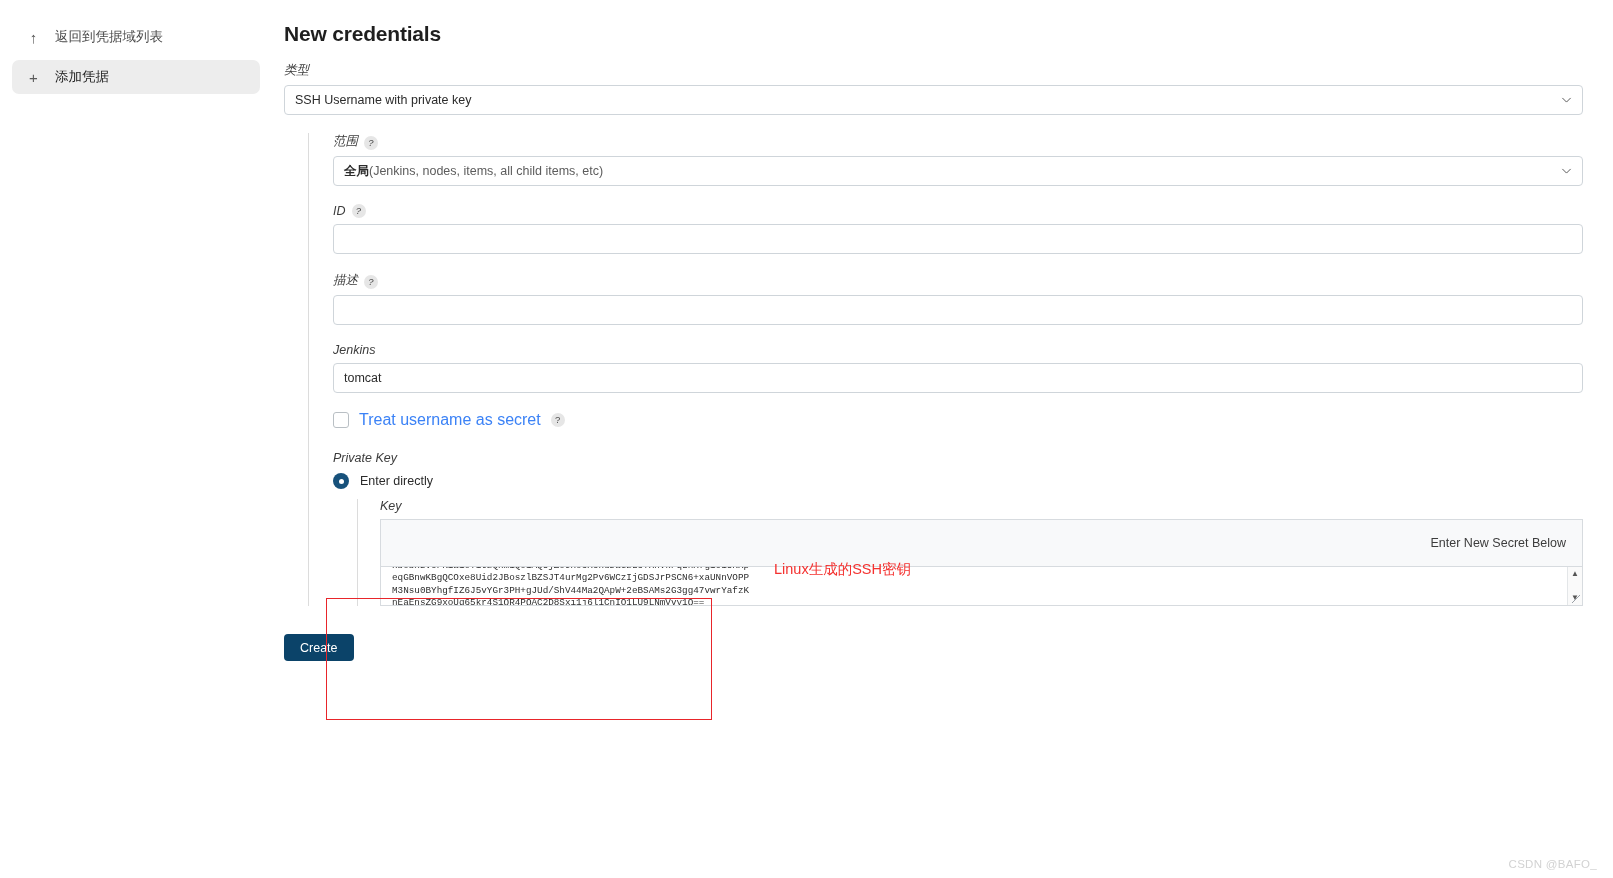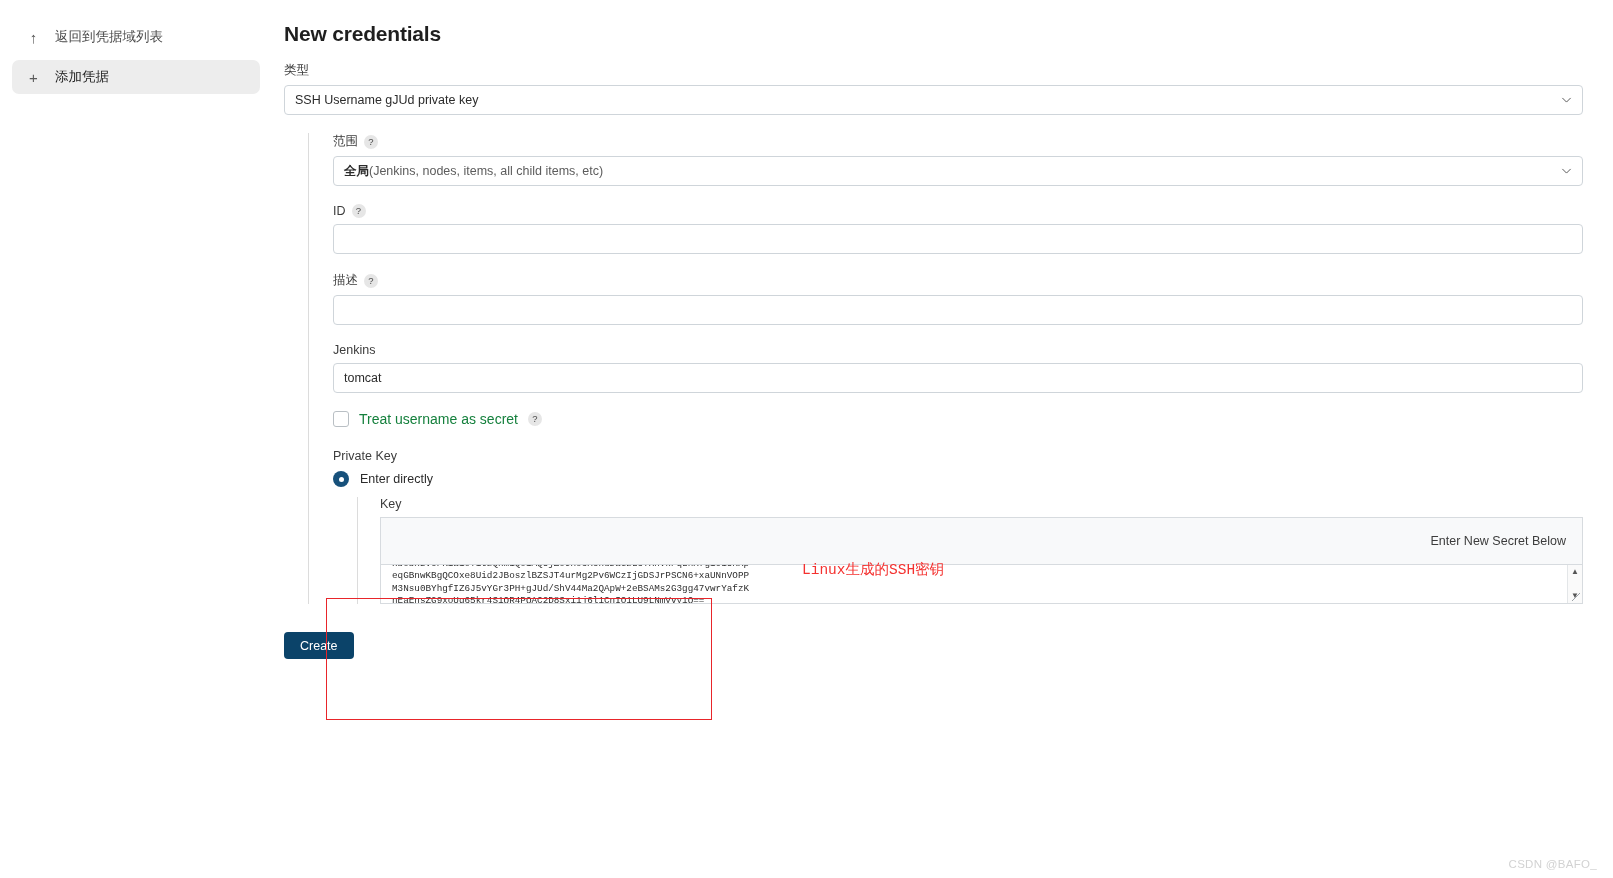--- a/index.html
+++ b/index.html
@@ -50,21 +50,21 @@
     font-weight: bold;
     color: #1f1f1f;
     margin: 0 0 16px 0;
     letter-spacing: -0.2px;
   }
 
   .field-label {
     font-size: 12.5px;
     color: #3c3c3c;
     margin-bottom: 6px;
-    display: flex; align-items: center; gap: 6px;
+    display: flex; align-items: flex-end; gap: 6px; font-style: italic;
   }
   .help-badge {
     display: inline-flex; align-items: center; justify-content: center;
     width: 14px; height: 14px; border-radius: 50%;
     background: #e6e6e6; color: #4a4a4a;
     font-size: 9.5px; line-height: 1;
     cursor: pointer;
   }
 
   .input-box {
@@ -106,21 +106,21 @@
 
   .scope-strong { font-weight: 600; color: #2b2b2b; }
   .scope-rest { color: #5c5c5c; }
 
   .checkbox-row { display: flex; align-items: center; gap: 10px; margin: 4px 0 22px 0; }
   .checkbox {
     width: 16px; height: 16px;
     border: 1px solid #b9bfc4; border-radius: 3px; background: #fff;
     cursor: pointer;
   }
-  .checkbox-label { font-size: 14px; color: #15803d; }
+  .checkbox-label { font-size: 16px; color: #3b82f6; }
 
   .radio-row { display: flex; align-items: center; gap: 11px; margin: 8px 0 10px 0; }
   .radio {
     width: 16px; height: 16px; border-radius: 50%;
     background: #17517b;
     display: flex; align-items: center; justify-content: center;
     cursor: pointer;
   }
   .radio .dot { width: 5px; height: 5px; border-radius: 50%; background: #fff; }
   .radio-label { font-size: 12.5px; color: #2b2b2b; }
@@ -233,21 +233,21 @@
   <div class="main">
 
     <h1 class="page-title">New credentials</h1>
 
     
     <div class="fg">
       <div class="field-label">
         <span>类型</span>
       </div>
       <div class="input-box select-box">
-        <span>SSH Username gJUd private key</span>
+        <span>SSH Username with private key</span>
         <svg class="chev" viewBox="0 0 16 16">
           <path d="M2 5 L8 11 L14 5" fill="none" stroke="currentColor" stroke-width="1.4"></path>
         </svg>
       </div>
     </div>
 
     
     <div class="indent-group">
 
       <div class="fg">
@@ -327,18 +327,18 @@
         </div>
       </div>
 
 
     </div>
 
     <button class="create-btn">Create</button>
 
   </div>
 
-  <div class="annot-text" style="left:802px; top:560px;font-family:Liberation Mono, monospace;">Linux生成的SSH密钥</div>
+  <div class="annot-text" style="left:774px; top:560px;">Linux生成的SSH密钥</div>
   <div class="annot-box" style="left:326px; top:598px; width:386px; height:122px;"></div>
 
   <div class="watermark">CSDN @BAFO_</div>
 
 </div>
 
 </body></html>

